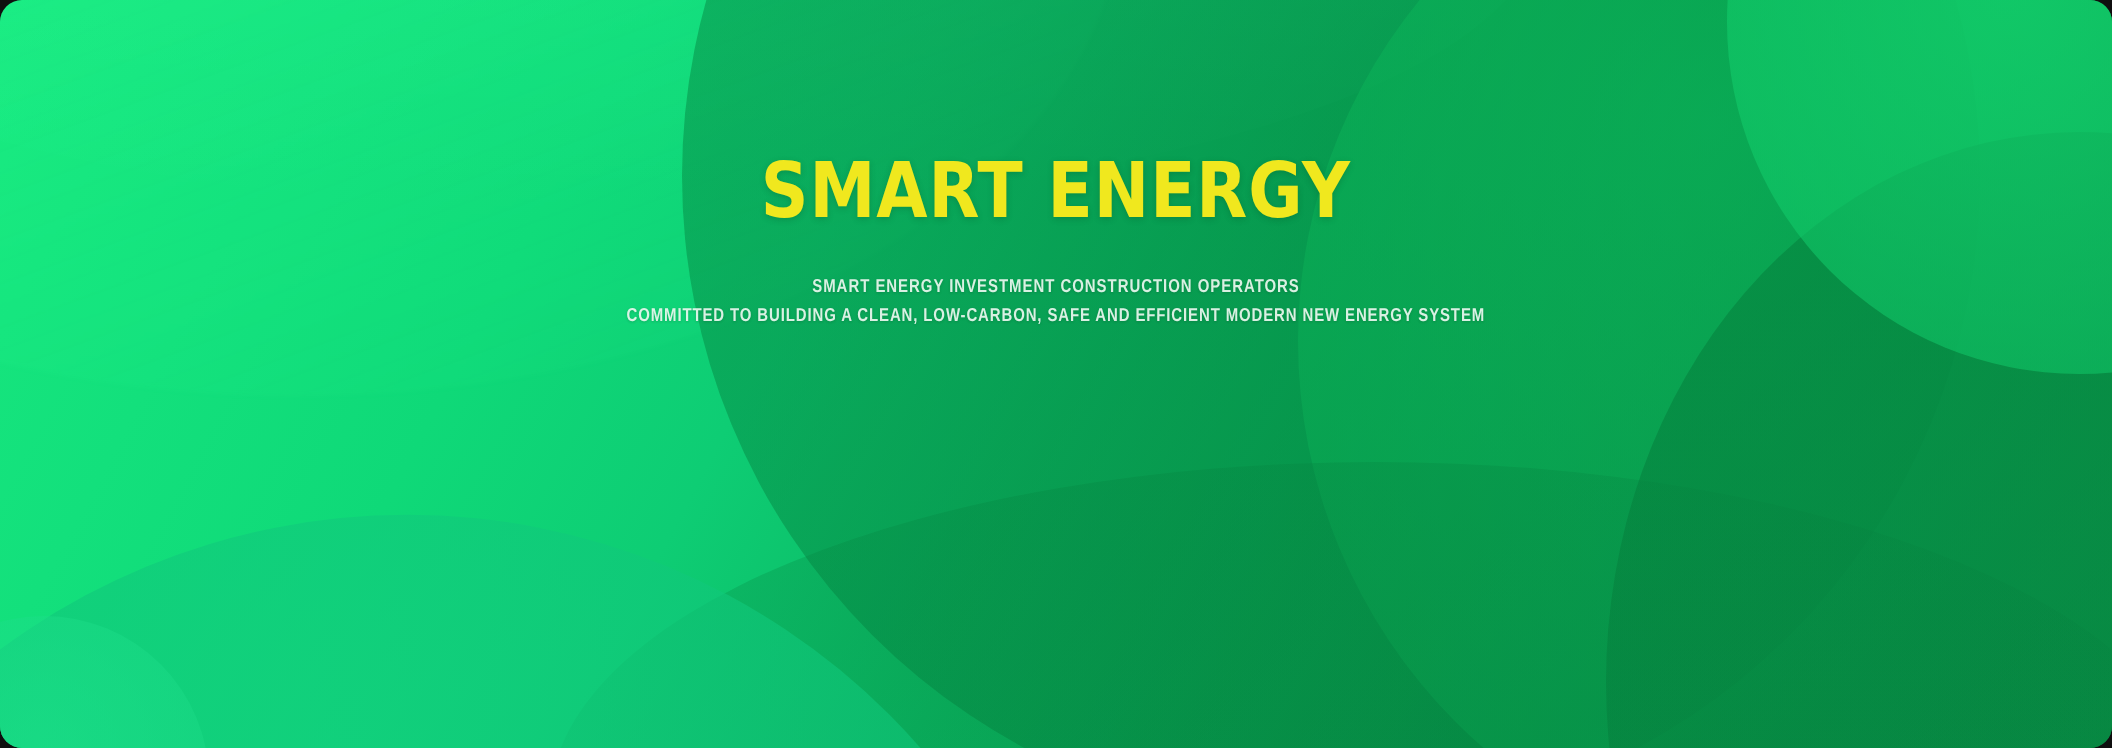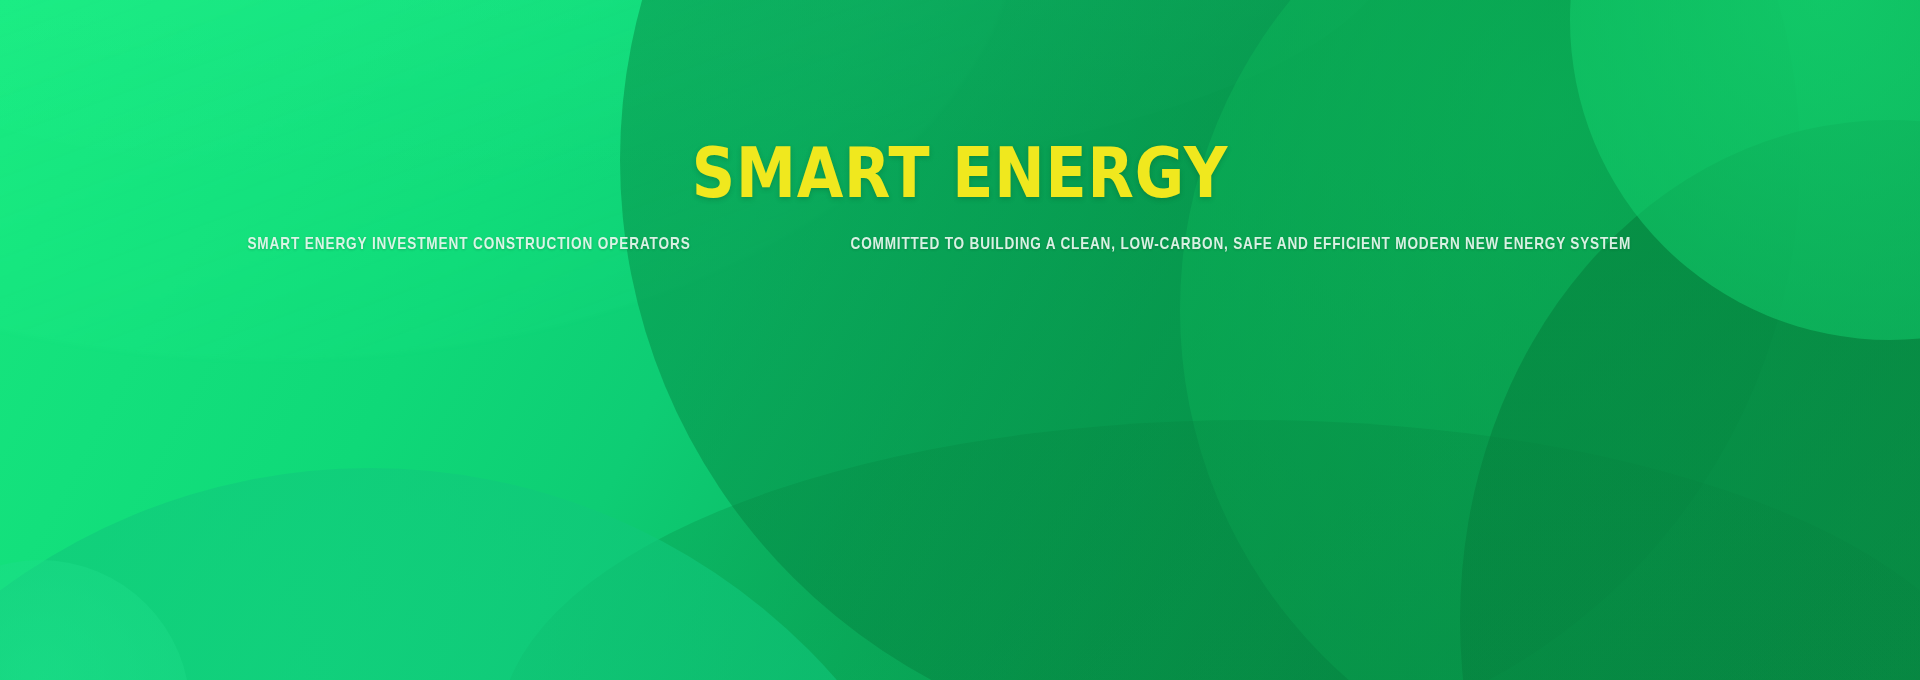--- a/index.html
+++ b/index.html
@@ -21,20 +21,21 @@
       linear-gradient(118deg,
         #17e87e 0%,
         #13e07c 14%,
         #0fd978 26%,
         #0ecd74 38%,
         #0bb863 52%,
         #09a957 64%,
         #089a4e 78%,
         #0a8f49 90%,
         #0b8a46 100%);
+    border-radius: 20px;
   }
 
   
   .bg-layer {
     position: absolute;
     inset: 0;
     overflow: hidden;
   }
 
   .blob {
@@ -190,23 +191,23 @@
     font-weight: 700;
     font-size: 42px;
     line-height: 1.15;
     letter-spacing: 1px;
     color: #ffffff;
     text-shadow: 0 2px 8px rgba(0,70,30,0.25);
     white-space: nowrap;
   }
 
   .eyebrow-group {
-    margin-top: 26px;
+    margin-top: 42px;
     display: flex;
-    flex-direction: row;
+    flex-direction: column;
     align-items: center;
     gap: 7px;
   }
 
   .eyebrow-en {
     font-family: "Liberation Sans", sans-serif;
     font-weight: 700;
     font-size: 17px;
     letter-spacing: 1.1px;
     color: #e9f7ee;

